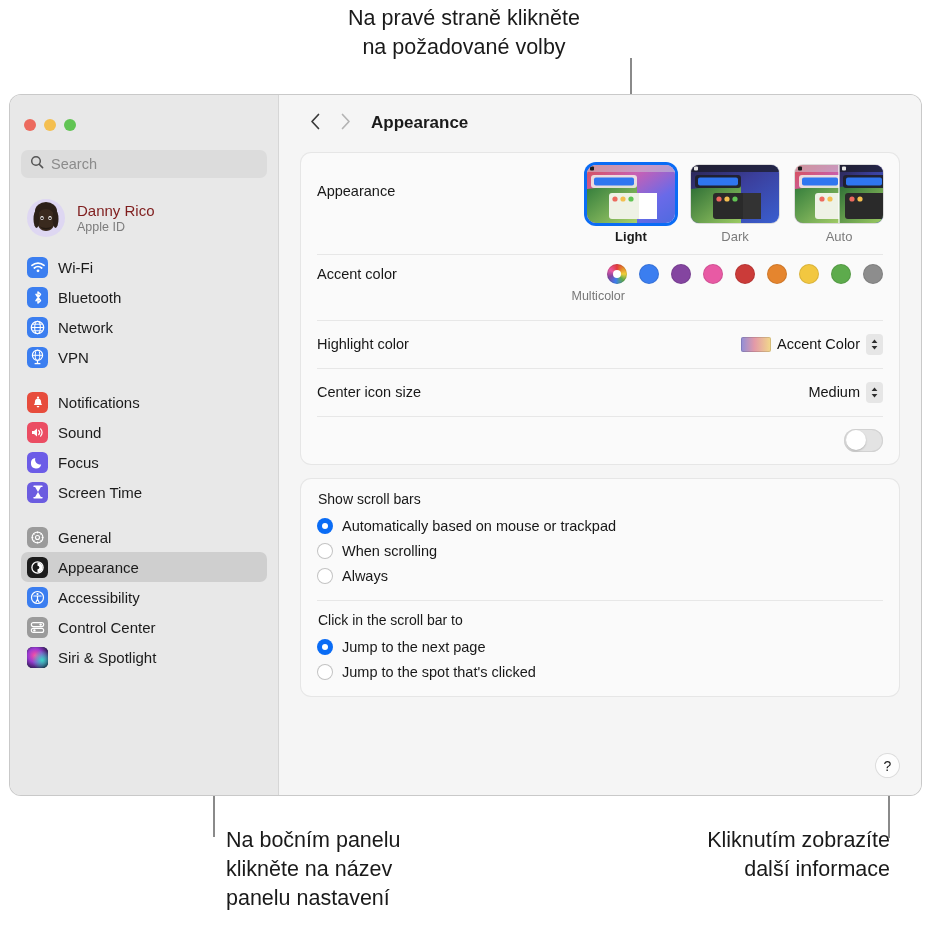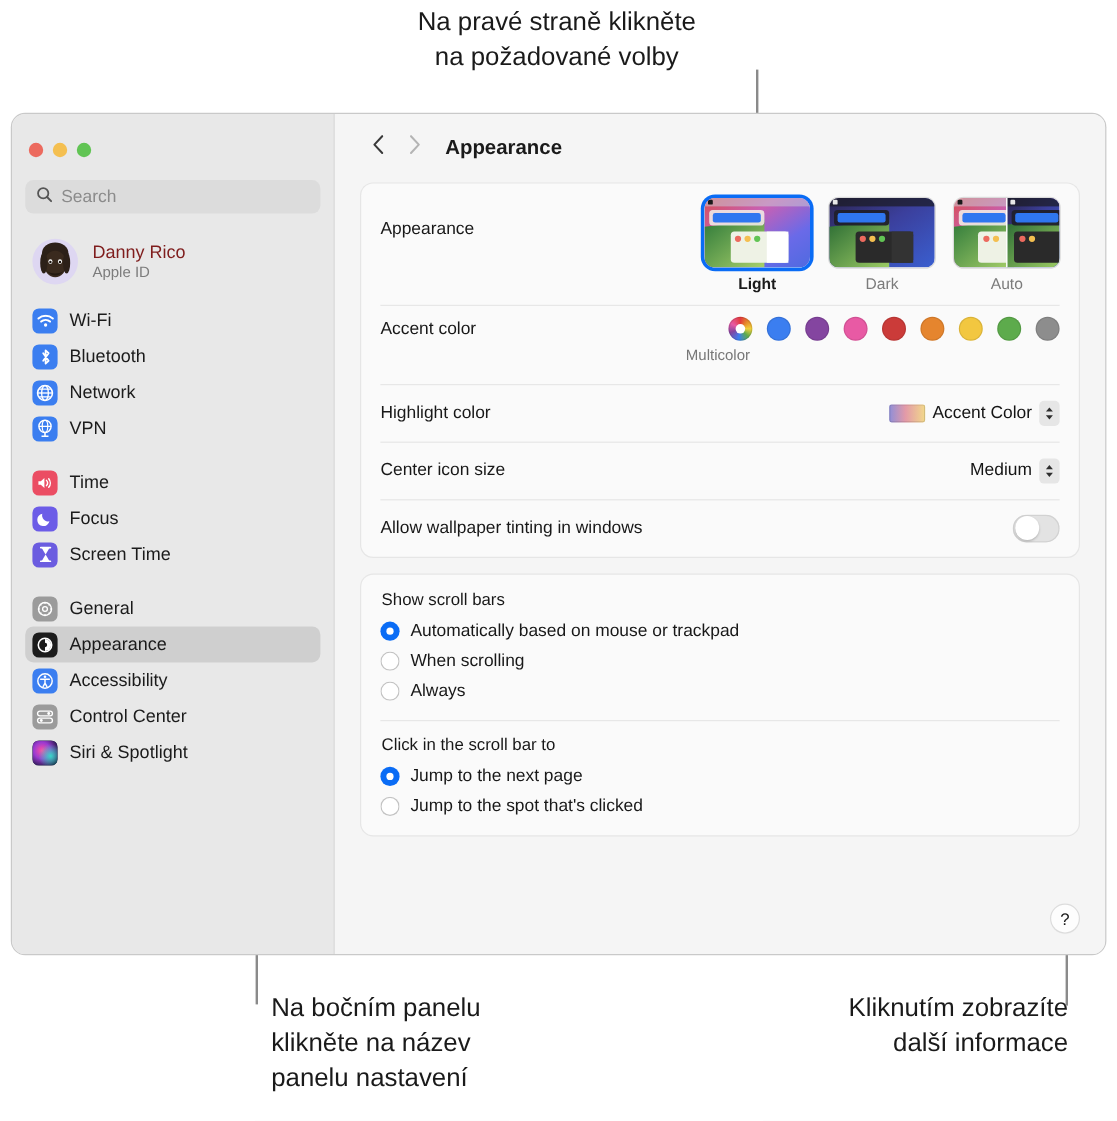--- a/index.html
+++ b/index.html
@@ -308,28 +308,38 @@
                 </svg>
             </span>
             <span class="nav-label">VPN</span>
           </div>
         </div>
 
         <div class="nav-gap"></div>
 
         <div class="nav-group">
           <div class="nav-item">
+            <span class="nav-ico" style="background:#e74c3c">
+              <svg width="14" height="14" viewBox="0 0 14 14">
+                  <path d="M3.2 10h7.6c.3 0 .4-.3.2-.5-.6-.6-.9-1.2-.9-2.6 0-2-1.2-3.4-3.1-3.4S3.9 4.9 3.9 6.9c0 1.4-.3 2-.9 2.6-.2.2-.1.5.2.5z" fill="#fff"></path>
+                  <circle cx="7" cy="2.6" r="1.1" fill="#fff"></circle>
+                  <path d="M5.7 11.1h2.6a1.3 1.3 0 0 1-2.6 0z" fill="#fff"></path>
+                </svg>
+            </span>
+            <span class="nav-label">Notifications</span>
+          </div>
+          <div class="nav-item">
             <span class="nav-ico" style="background:#eb4d63">
               <svg width="15" height="13" viewBox="0 0 15 13">
                   <path d="M2 5h2l3-2.6v8.2L4 8H2z" fill="#fff"></path>
                   <path d="M8.7 4.3a3.3 3.3 0 0 1 0 4.4" fill="none" stroke="#fff" stroke-width="1.2" stroke-linecap="round"></path>
                   <path d="M10.6 2.9a5.6 5.6 0 0 1 0 7.2" fill="none" stroke="#fff" stroke-width="1.2" stroke-linecap="round"></path>
                 </svg>
             </span>
-            <span class="nav-label">Time</span>
+            <span class="nav-label">Sound</span>
           </div>
           <div class="nav-item">
             <span class="nav-ico" style="background:#6c5ce7">
               <svg width="13" height="13" viewBox="0 0 13 13">
                   <path d="M10.2 8.4A5 5 0 0 1 4.3 2.1 5.2 5.2 0 1 0 10.2 8.4z" fill="#fff"></path>
                 </svg>
             </span>
             <span class="nav-label">Focus</span>
           </div>
           <div class="nav-item">
@@ -591,21 +601,20 @@
               <span class="popup-chev">
                 <svg width="9" height="13" viewBox="0 0 9 13">
                     <path d="M4.5 1.5 L7.4 5 L1.6 5 Z" fill="#2e2e2e"></path>
                     <path d="M4.5 11.5 L7.4 8 L1.6 8 Z" fill="#2e2e2e"></path>
                   </svg>
               </span>
             </div>
           </div>
 
           <div class="row">
-            <div class="row-label">Allow wallpaper tinting in windows</div>
             <div class="toggle">
               <span class="knob"></span>
             </div>
           </div>
 
         </div>
 
         <div class="card">
 
           <div class="radio-section">

